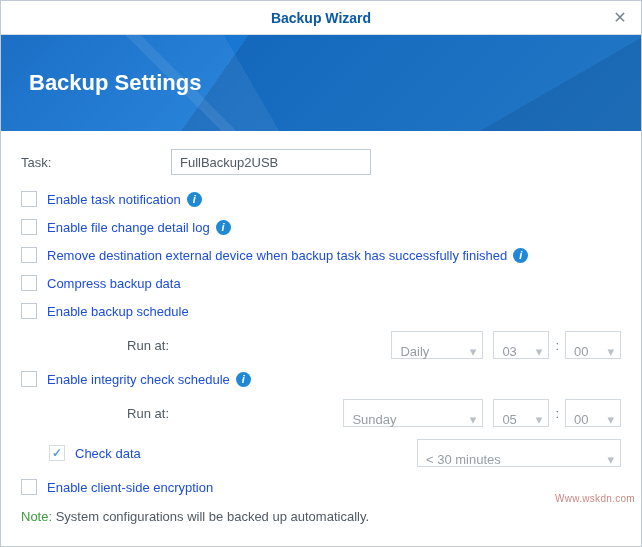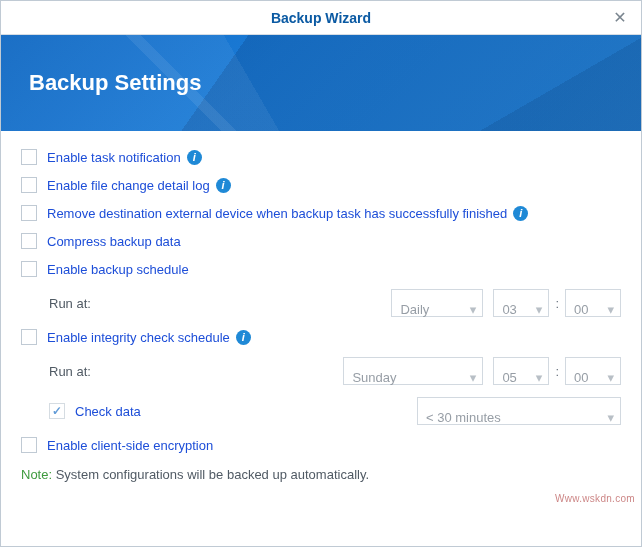--- a/index.html
+++ b/index.html
@@ -13,21 +13,21 @@
       linear-gradient(45deg, transparent 30%, rgba(255,255,255,0.08) 30%, rgba(255,255,255,0.08) 32%, transparent 32%),
       linear-gradient(-30deg, rgba(0,40,90,.15) 20%, transparent 20%),
       linear-gradient(60deg, rgba(255,255,255,.06) 40%, transparent 40%),
       linear-gradient(-55deg, rgba(0,30,80,.18) 65%, transparent 65%);
     }
     .banner h1 { color: #fff; font-size: 22px; font-weight: bold; position: relative; z-index: 1; }
     .content { padding: 18px 20px 8px 20px; }
     .row { display: flex; align-items: center; margin-bottom: 12px; }
     .row-task { margin-bottom: 16px; }
     .label-col { width: 150px; flex-shrink: 0; }
-    .indent-label { width: 120px; flex-shrink: 0; }
+    .indent-label { width: 120px; flex-shrink: 0; text-align: right; }
     input[type="text"] { border: 1px solid #c0cad4; height: 26px; padding: 0 8px; font-size: 13px; color: #505a64; width: 200px; }
     .checkbox { width: 16px; height: 16px; border: 1px solid #c0cad4; margin-right: 10px; flex-shrink: 0; display: inline-flex; align-items: center; justify-content: center; cursor: pointer; }
     .checkbox.checked::after { content: "✓"; color: #0d66c2; font-size: 12px; font-weight: bold; }
     .checkbox.disabled { opacity: .65; }
     .chk-label { color: #1d4ed8; }
     .info-icon { width: 15px; height: 15px; border-radius: 50%; background: #1f89d6; color: #fff; font-size: 11px; font-weight: bold; display: inline-flex; align-items: center; justify-content: center; margin-left: 6px; font-style: italic; }
     .indent { padding-left: 28px; display: flex; align-items: center; margin-bottom: 12px; }
     .select { border: 1px solid #c0cad4; height: 28px; display: inline-flex; align-items: center; justify-content: space-between; padding: 12px 6px 0 8px; background: #fff; color: #6b7580; cursor: pointer; opacity: .7; }
     .select .chev { margin-left: 8px; color: #9ba5af; }
     .sel-md { width: 92px; }
@@ -52,20 +52,24 @@
     <span style="width:18px"></span>
     <div class="titlebar-title">Backup Wizard</div>
     <div class="close-btn">✕</div>
   </div>
 
   <div class="banner">
     <h1>Backup Settings</h1>
   </div>
 
   <div class="content">
+    <div class="row row-task">
+      <div class="label-col">Task:</div>
+      <input type="text" value="FullBackup2USB" style="">
+    </div>
 
     <div class="row">
       <span class="checkbox"></span>
       <span class="chk-label">Enable task notification</span>
       <span class="info-icon">i</span>
     </div>
 
     <div class="row">
       <span class="checkbox"></span>
       <span class="chk-label">Enable file change detail log</span>

